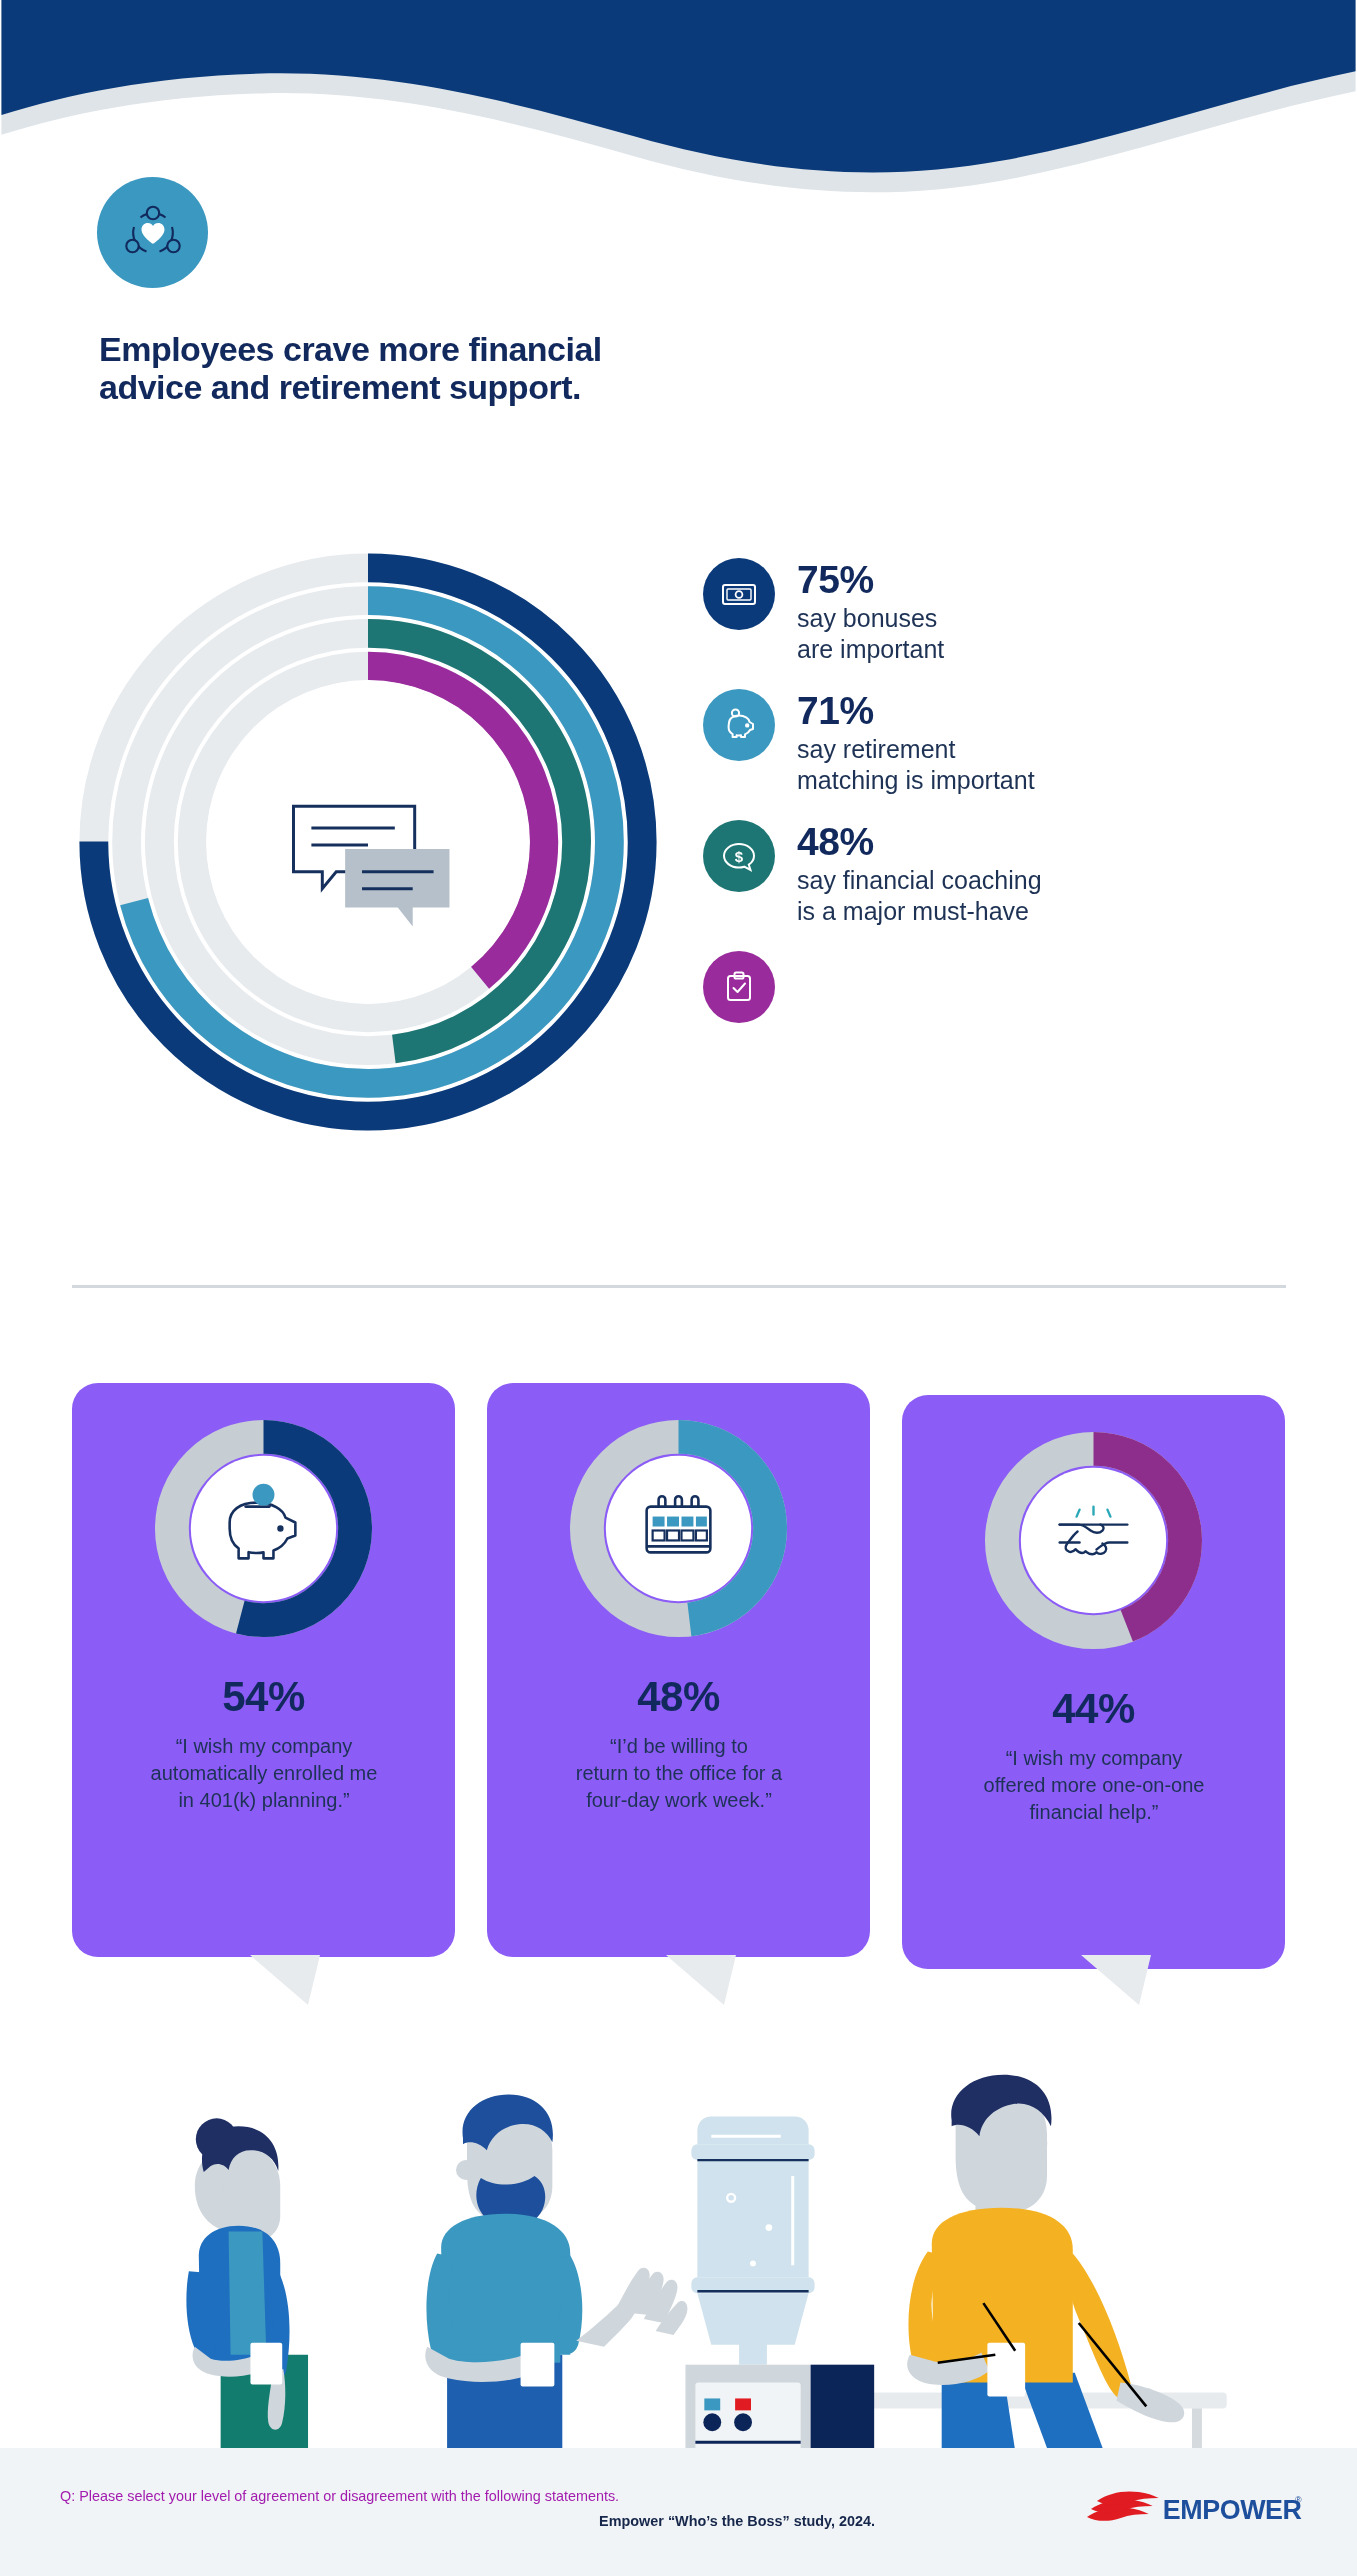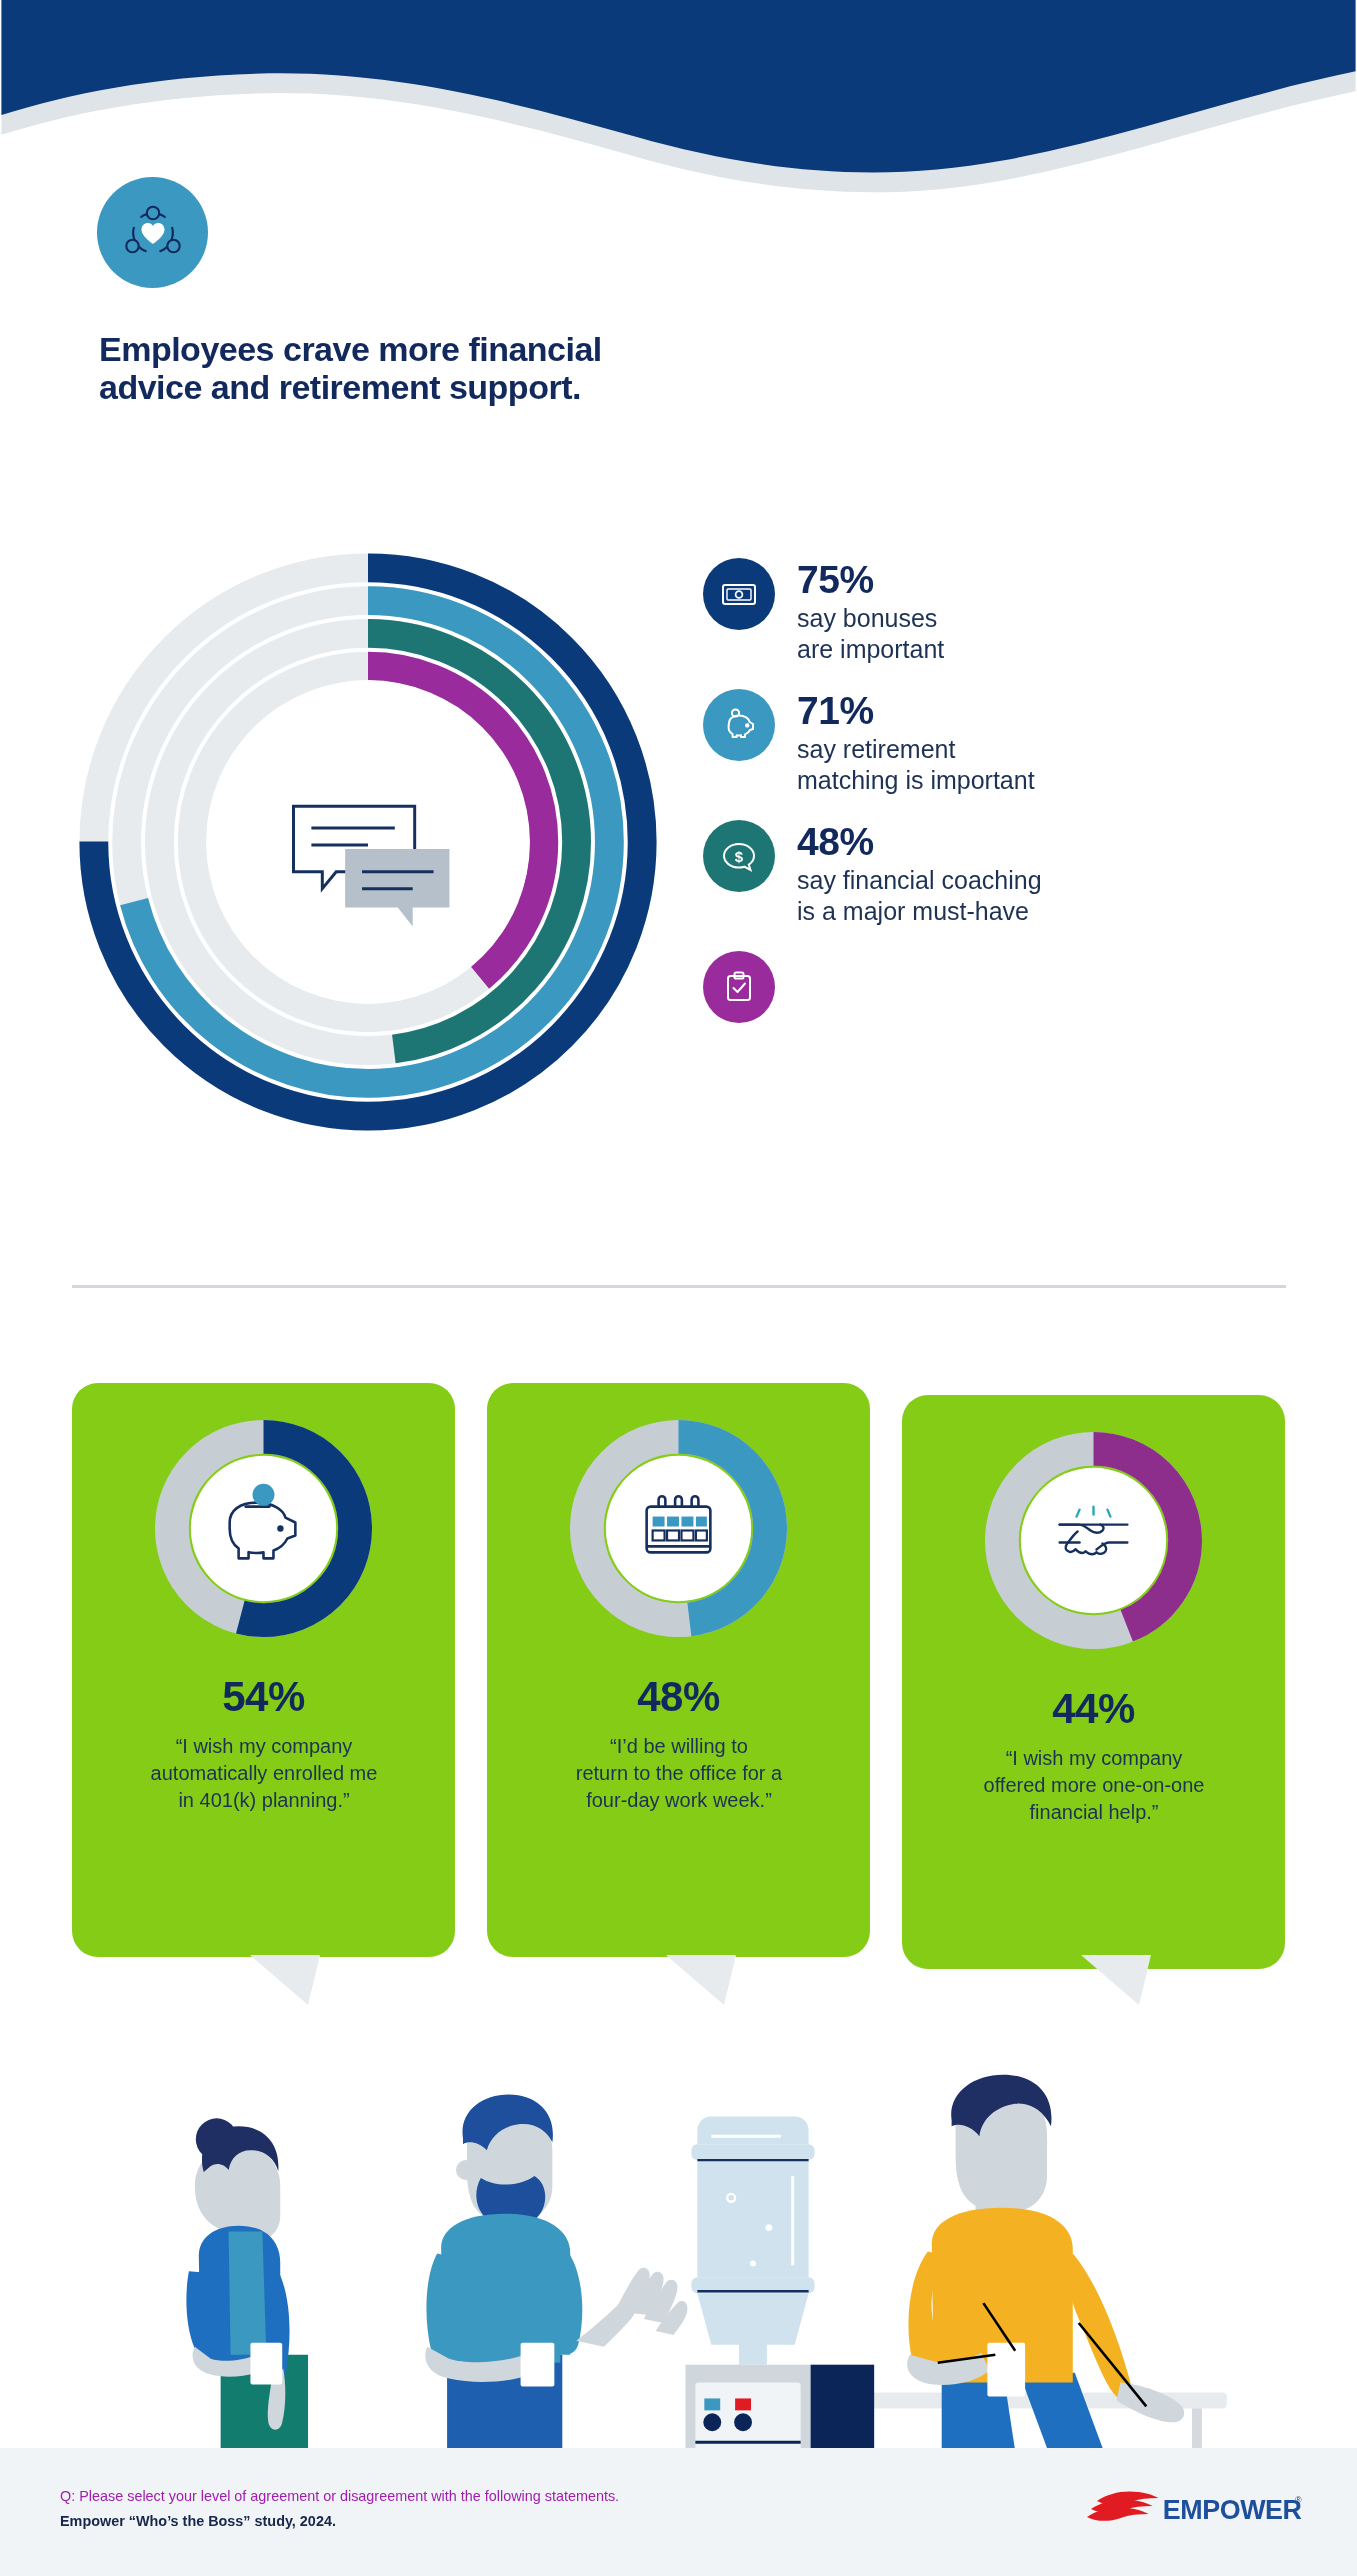--- a/index.html
+++ b/index.html
@@ -60,21 +60,21 @@
 
   
   .divider {
     position: absolute; left: 72px; top: 1285px; width: 1214px; height: 3px;
     background: #d2d8de;
   }
 
   
   .card {
     position: absolute; top: 1383px; width: 383px; height: 574px;
-    background: #84cc16; border-radius: 26px;
+    background: #8b5cf6; border-radius: 26px;
   }
   .card.c1 { left: 72px; }
   .card.c2 { left: 487px; }
   .card.c3 { left: 902px; margin-top: 12px; }
   .card-tail {
     position: absolute; top: 1955px; width: 70px; height: 50px;
   }
   .card-tail.t1 { left: 250px; }
   .card-tail.t2 { left: 666px; }
   .card-tail.t3 { left: 1081px; }
@@ -97,21 +97,21 @@
   .footer {
     position: absolute; left: 0; top: 2448px; width: 1357px; height: 128px;
     background: #f1f4f6;
   }
   .foot-q {
     position: absolute; left: 60px; top: 2486px; width: 815px;
     font-size: 14.4px; color: #a21caf; font-weight: 400; line-height: 1.5;
   }
   .foot-src {
     position: absolute; left: 60px; top: 2511px; width: 815px;
-    font-size: 14.4px; color: #16274b; font-weight: 700; line-height: 1.5;
+    font-size: 14.4px; color: #16274b; font-weight: 700; line-height: 1.5; text-align: right;
   }
   .logo { position: absolute; left: 1085px; top: 2489px; width: 219px; height: 42px; }
 </style>
 </head>
 <body>
 
 <div id="page">
 
   <div class="wave-wrap">
     <svg width="1357" height="228" viewBox="0 0 1366 230" xmlns="http://www.w3.org/2000/svg">

